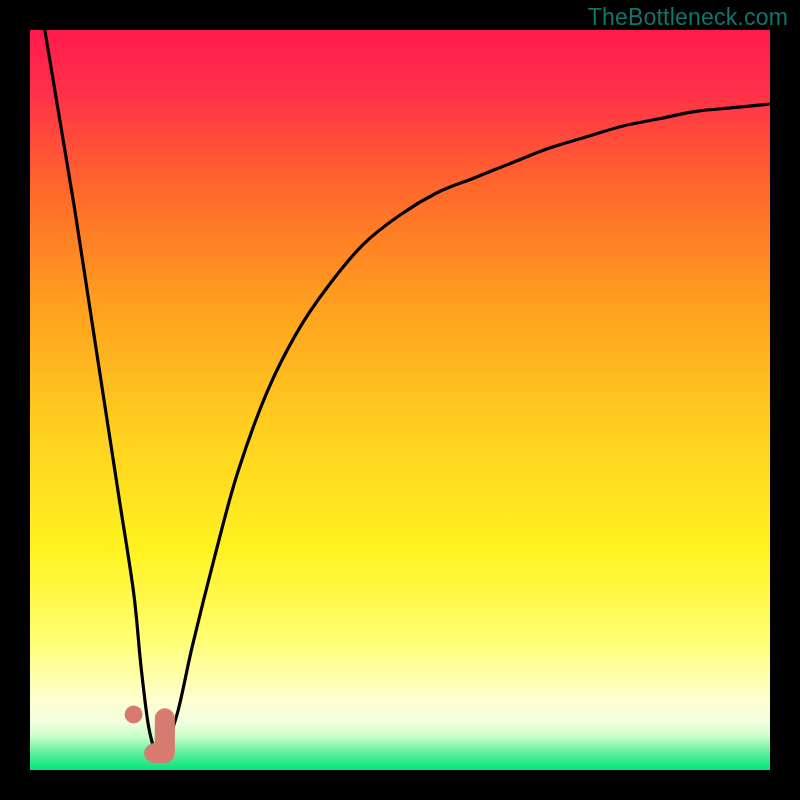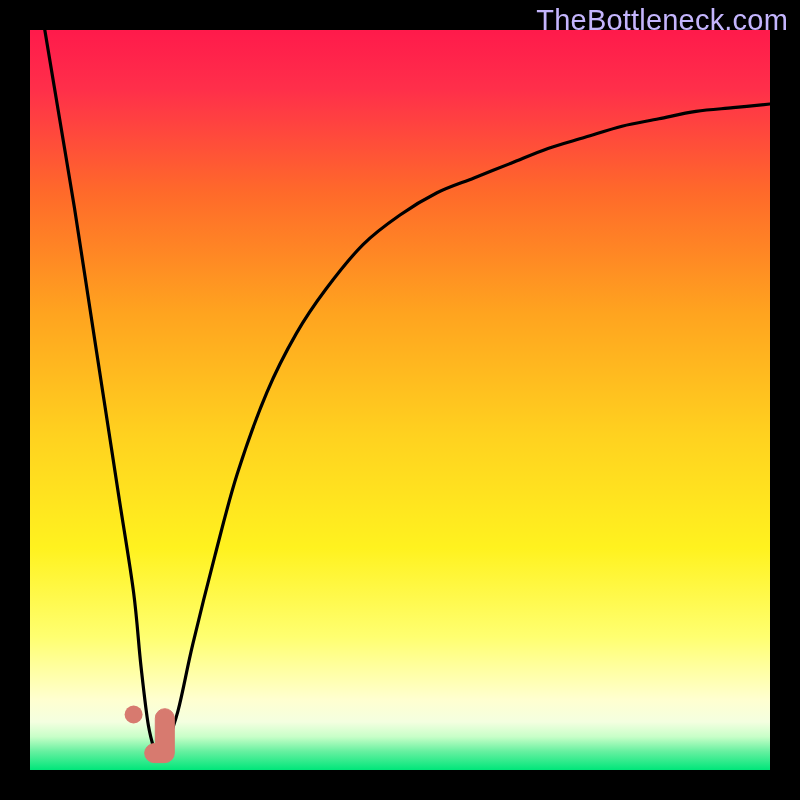--- a/index.html
+++ b/index.html
@@ -24,22 +24,22 @@
     left: 30px;
     top: 30px;
     width: 740px;
     height: 740px;
     
   }
   .watermark {
     position: absolute;
     top: 4px;
     right: 12px;
-    color: #c4b5fd;
-    font-size: 29px;
+    color: #0f766e;
+    font-size: 23px;
     font-weight: 400;
     letter-spacing: 0.2px;
     user-select: none;
   }
   svg {
     display: block;
   }
 </style>
 </head>
 <body>

